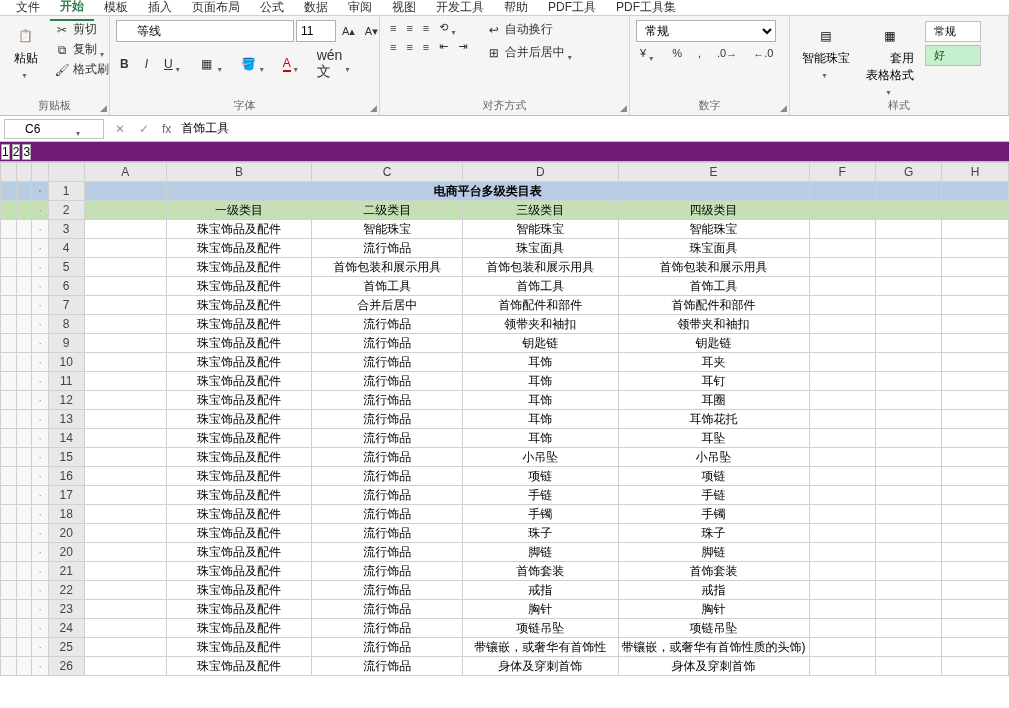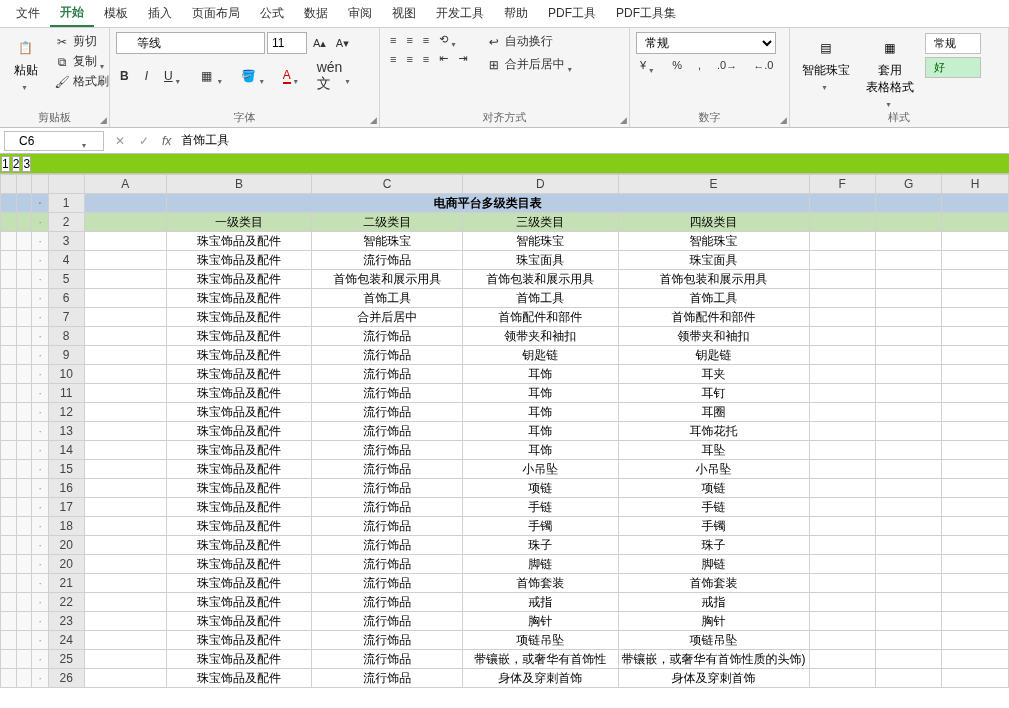--- a/index.html
+++ b/index.html
@@ -1,39 +1,39 @@
 <!DOCTYPE html>
 <html><head>
 <meta charset="utf-8">
 <style>
 * { margin:0; padding:0; box-sizing:border-box; font-family:"Microsoft YaHei",sans-serif; font-size:12px; }
 body { background:#fff; overflow:hidden; }
-.menubar { display:flex; align-items:center; background:#fff; border-bottom:1px solid #d0d0d0; height:28px; padding:0 6px; }
+.menubar { display:flex; align-items:center; background:#fff; border-bottom:1px solid #d0d0d0; height:16px; padding:0 6px; }
 .menubar .mi { padding:4px 10px; cursor:pointer; color:#333; }
 .menubar .mi.active { color:#2c7e4a; border-bottom:2px solid #2c7e4a; font-weight:bold;font-family:Liberation Serif, serif; }
 .ribbon { display:flex; background:#f5f5f5; border-bottom:1px solid #c0c0c0; height:100px; }
 .rgroup { border-right:1px solid #d5d5d5; padding:4px 6px 2px 6px; display:flex; flex-direction:column; justify-content:space-between; position:relative; }
 .rgroup .glabel { text-align:center; color:#666; font-size:11px; padding-top:2px; }
 .rgroup .gbody { display:flex; align-items:flex-start; gap:4px; flex:1; }
 .vstack { display:flex; flex-direction:column; gap:1px; }
 .hstack { display:flex; align-items:center; gap:2px; }
 .bigbtn { display:flex; flex-direction:column; align-items:center; justify-content:center; padding:2px 6px; cursor:pointer; }
 .bigbtn .ico { width:28px; height:28px; display:flex; align-items:center; justify-content:center; }
 .smbtn { display:flex; align-items:center; gap:3px; padding:1px 4px; cursor:pointer; font-size:11px; color:#333; white-space:nowrap; }
 .smico { width:16px; height:16px; display:inline-flex; align-items:center; justify-content:center; }
 select,input.combo { border:1px solid #b0b0b0; background:#fff; height:22px; padding:0 4px; font-size:12px; }
 .dd { display:inline-block; width:7px; height:7px; }
 .dd::after { content:"▾"; font-size:8px; color:#666; }
 .corner { position:absolute; right:2px; bottom:2px; font-size:9px; color:#888; cursor:pointer; }
 .fbar { display:flex; align-items:center; border-bottom:1px solid #c0c0c0; height:26px; background:#fff; }
-.namebox { width:100px; border:1px solid #c0c0c0; height:20px; margin:17px 4px; padding:0 14px; display:flex; align-items:center; }
+.namebox { width:100px; border:1px solid #c0c0c0; height:20px; margin:17px 4px; padding:0 20px; display:flex; align-items:center; }
 .fbar .fbtn { width:24px; text-align:center; color:#999; cursor:pointer; }
-.fbar .fx { font-style:italic; color:#666; padding:0 6px; }
+.fbar .fx { color:#666; padding:0 6px; }
 .fbar input { flex:1; border:none; outline:none; height:20px; padding:0 4px; }
-.outl { display:flex; align-items:center; height:20px; border-bottom:1px solid #c0c0c0; background:#84cc16; font-size:10px; }
+.outl { display:flex; align-items:center; height:20px; border-bottom:1px solid #c0c0c0; background:#701a75; font-size:10px; }
 .outl .ob { border:1px solid #aaa; width:14px; height:14px; text-align:center; line-height:12px; margin:0 1px; cursor:pointer; background:#fff; }
 .sheet { position:relative; overflow:auto; height:calc(100vh - 174px); }
 table.grid { border-collapse:collapse; table-layout:fixed; }
 table.grid th, table.grid td { border:1px solid #d0d0d0; height:19px; padding:0 3px; overflow:hidden; white-space:nowrap; }
 table.grid th { background:#e8e8e8; font-weight:normal; color:#444; text-align:center; position:sticky; }
 table.grid th.rowh { width:40px; background:#e8e8e8; text-align:center; }
 table.grid thead th { top:0; z-index:2; }
 .outcol { width:18px; background:#f8f8f8; border-right:1px solid #c0c0c0; text-align:center; color:#888; font-size:10px; }
 .title-row td { background:#b8cce4; text-align:center; font-weight:bold; border:1px solid #888; }
 .hdr-row td { background:#c5e0b4; text-align:center; border:1px solid #888; }
@@ -85,21 +85,21 @@
           </div>
       </div>
     </div>
     <div class="glabel">剪贴板</div>
     <span class="corner">◢</span>
   </div>
 
   <div class="rgroup" style="width:270px">
     <div class="gbody vstack" style="gap:4px">
       <div class="hstack">
-        <input class="combo" style="width: 149px; padding-left: 20px;" value="等线">
+        <input class="combo" style="width: 178px; padding-left: 20px;" value="等线">
         <input class="combo" style="width: 40px;" value="11">
         <span class="smbtn">A▴</span>
         <span class="smbtn">A▾</span>
       </div>
       <div class="hstack" style="gap:8px">
         <span class="smbtn">
             <b>B</b>
           </span>
         <span class="smbtn">
             <i>I</i>
@@ -180,21 +180,21 @@
 
   <div class="rgroup" style="flex:1">
     <div class="gbody">
       <div class="bigbtn">
         <span class="ico">▤</span>
         <span>智能珠宝</span>
           <span class="dd"></span>
       </div>
       <div class="bigbtn">
         <span class="ico">▦</span>
-        <span style="white-space:pre;text-align:center">套用
+        <span style="white-space:pre;text-align:right">套用
 表格格式</span>
           <span class="dd"></span>
       </div>
       <div class="vstack">
         <div class="stylebox">常规</div>
         <div class="stylebox good">好</div>
       </div>
     </div>
     <div class="glabel">样式</div>
   </div>

